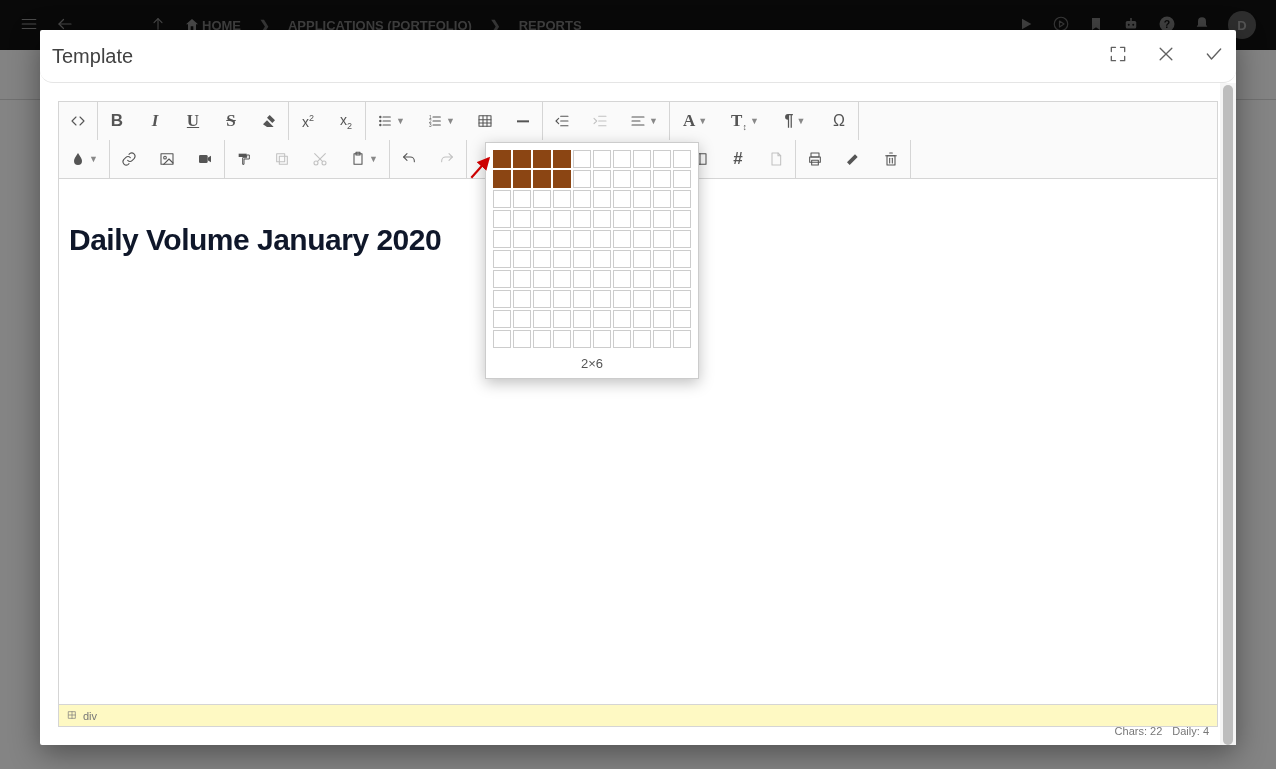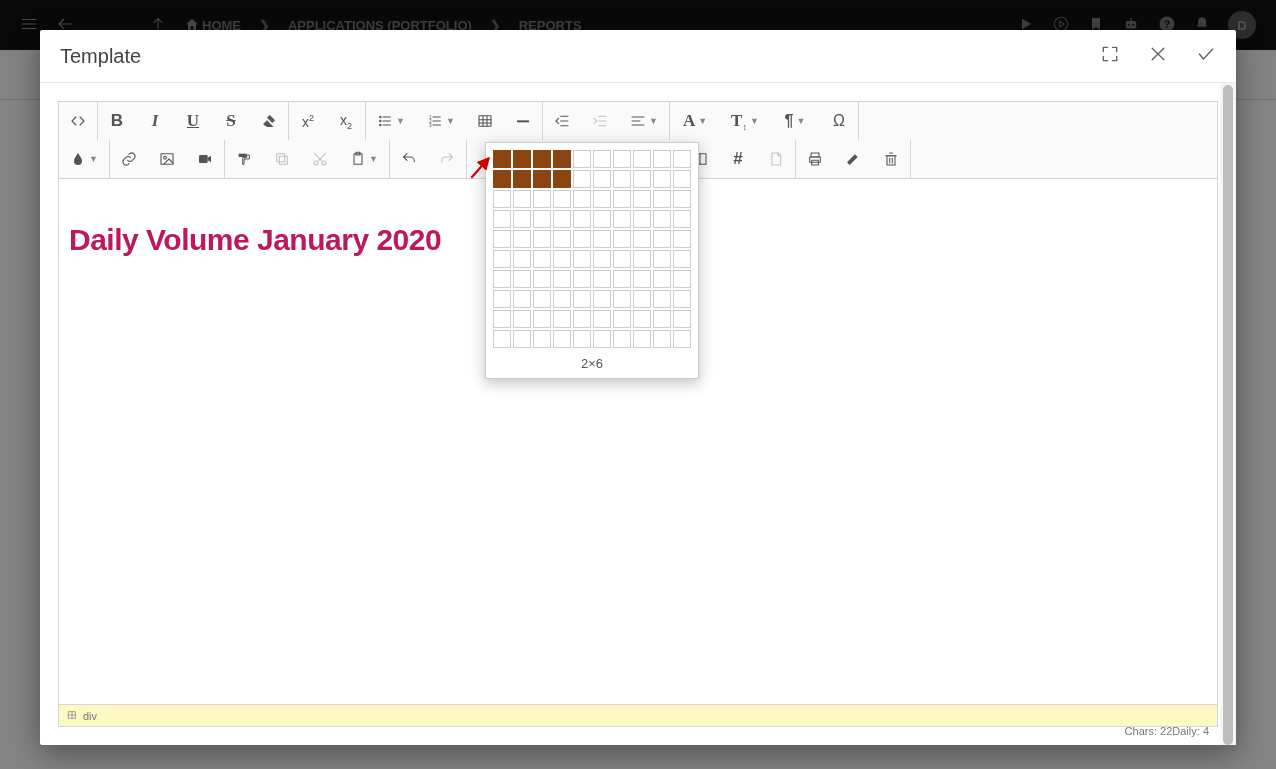--- a/index.html
+++ b/index.html
@@ -8,41 +8,41 @@
   .app-header{position:absolute;top:0;left:0;right:0;height:50px;background:#111;display:flex;align-items:center;color:#777;padding:0 20px;gap:18px;font-size:13px;font-weight:600;}
   .app-header .iconbtn{color:#888;}
   .chev{color:#666;}
   .app-right{margin-left:auto;display:flex;gap:18px;align-items:center;color:#666;}
   
   .app-sub{position:absolute;top:50px;left:0;right:0;height:50px;background:#eee;border-bottom:1px solid #ccc;}
   
   .scrim{position:absolute;inset:0;background:rgba(0,0,0,0.45);}
   
   .modal{position:absolute;top:30px;left:40px;right:40px;bottom:24px;background:#fff;border-radius:2px;box-shadow:0 8px 30px rgba(0,0,0,0.4);display:flex;flex-direction:column;}
-  .modal-head{display:flex;align-items:flex-end;padding:14px 20px;border-bottom:1px solid #e5e5e5;}
+  .modal-head{display:flex;align-items:flex-end;padding:14px 12px;border-bottom:1px solid #e5e5e5;border-radius:13px;}
   .modal-title{font-size:20px;color:#424242;}
   .modal-actions{margin-left:auto;display:flex;gap:28px;align-items:center;color:#616161;}
   .modal-actions svg{width:20px;height:20px;}
   .modal-body{flex:1;display:flex;position:relative;padding:18px;overflow:hidden;}
   .body-scroll{position:absolute;top:0;right:0;width:16px;bottom:0;background:#f5f5f5;}
   .body-scroll .thumb{width:10px;margin:2px auto 0;background:#bdbdbd;border-radius:5px;height:660px;}
   
   .editor{flex:1;border:1px solid #d5d5d5;display:flex;flex-direction:column;position:relative;}
   .toolbar{display:flex;flex-wrap:wrap;background:#fafafa;border-bottom:1px solid #d5d5d5;}
   .tgroup{display:flex;align-items:center;border-right:1px solid #d5d5d5;}
   .tbtn{width:38px;height:38px;display:flex;align-items:center;justify-content:center;color:#555;cursor:pointer;}
   .tbtn.disabled{color:#c1c1c1;}
   .tbtn svg{width:16px;height:16px;}
   .tbtn .caret{font-size:9px;margin-left:3px;color:#888;}
   .tbtn.wide{width:50px;}
   .glyph{font-family:"Times New Roman",serif;font-weight:bold;font-size:17px;}
   .content{flex:1;padding:44px 10px 10px 10px;background:#fff;overflow:hidden;position:relative;}
-  .content h1{font-size:30px;font-weight:900;font-family:Arial,sans-serif;color:#be185d;letter-spacing:-0.5px;}
+  .content h1{font-size:30px;font-weight:900;font-family:Arial,sans-serif;color:#0f172a;letter-spacing:-0.5px;}
   .statusbar{height:22px;border-top:1px solid #d5d5d5;background:#fef9c3;display:flex;align-items:center;padding:0 8px;font-size:11px;color:#777;}
-  .statusbar .right{margin-left:auto;display:flex;margin-top:31px;}
+  .statusbar .right{margin-left:auto;display:flex;gap:10px;margin-top:31px;}
   
   .popup{position:absolute;top:40px;left:426px;background:#fff;border:1px solid #ccc;box-shadow:0 4px 14px rgba(0,0,0,0.25);padding:7px;z-index:50;}
   .grid{display:grid;grid-template-columns:repeat(10,18px);grid-template-rows:repeat(10,18px);gap:2px;}
   .cell{width:18px;height:18px;border:1px solid #ccc;background:#fff;}
   .cell.sel{background:#8B4513;border-color:#8B4513;}
   .gridlabel{text-align:center;font-size:13px;color:#555;padding-top:8px;}
   .arrow{position:absolute;top:52px;left:408px;z-index:60;}
   .arrow svg{width:26px;height:26px;}
   
   .str path,.str line,.str rect,.str polyline,.str circle{stroke:currentColor;fill:none;stroke-width:1.6;stroke-linecap:round;stroke-linejoin:round;}

